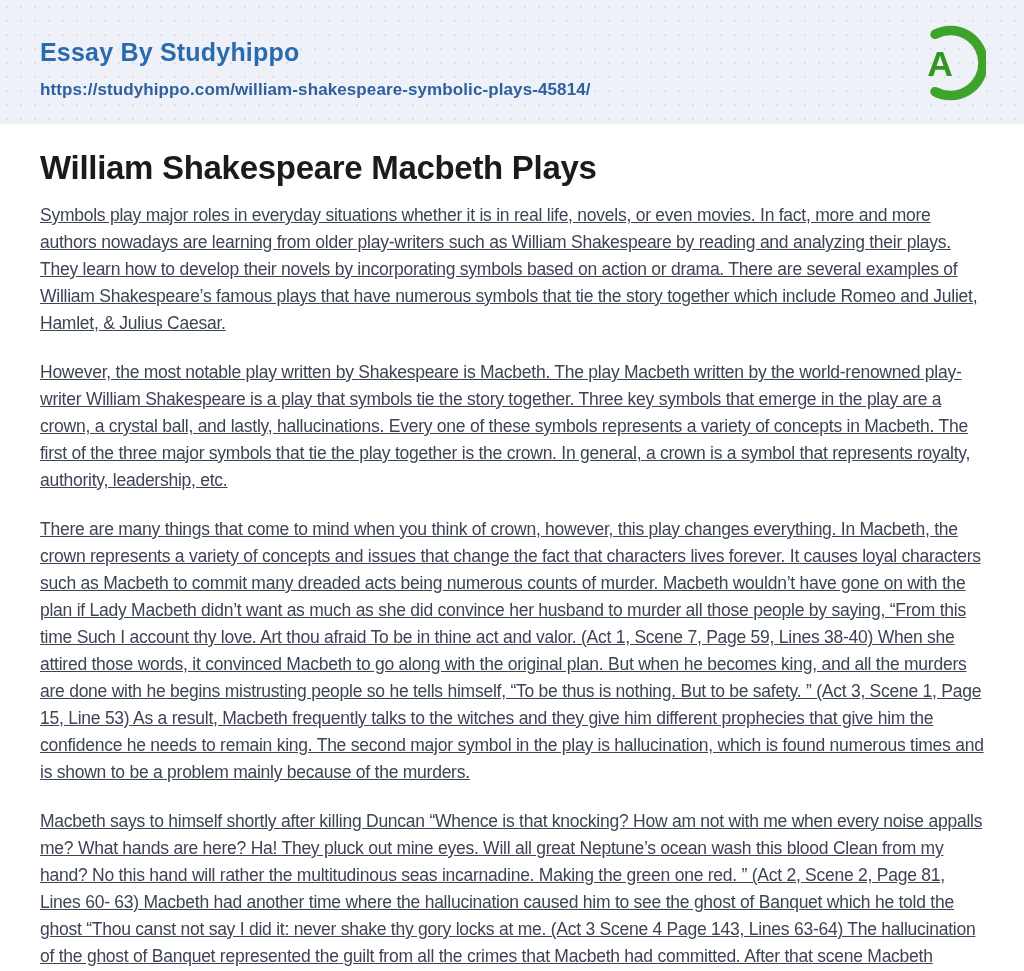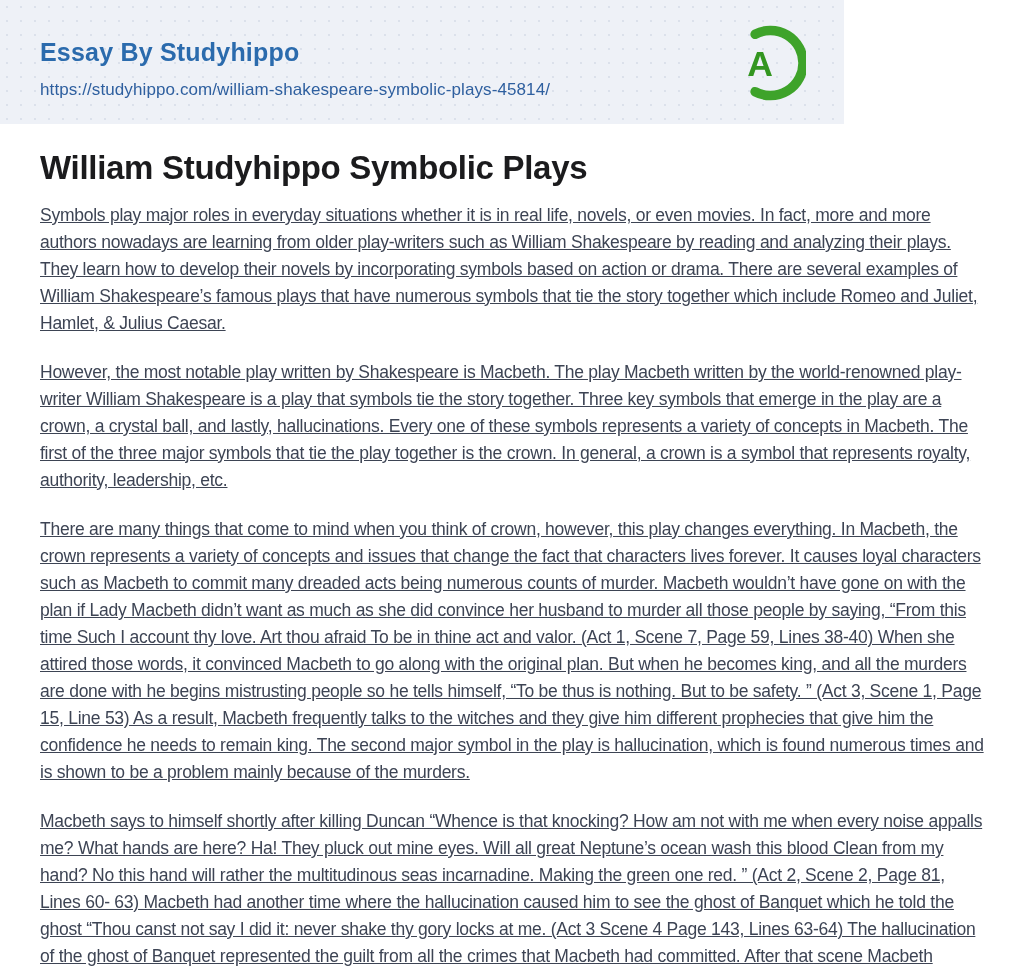--- a/index.html
+++ b/index.html
@@ -7,40 +7,40 @@
   body {
     width: 1024px;
     min-height: 971px;
     font-family: "Liberation Sans", sans-serif;
     position: relative;
   }
 
   
   .page-header {
     position: relative;
-    width: 844px;
+    width: 1024px;
     height: 124px;
     background-color: #eef1f7;
     background-image: radial-gradient(circle, rgba(170,182,205,0.28) 1px, transparent 1.2px);
     background-size: 14px 14px;
     padding: 38px 40px 0 40px;
   }
   .header-title {
     color: #2b6bad;
     font-size: 25px;
     font-weight: 700;
     letter-spacing: 0.2px;
     line-height: 1.15;
   }
   .header-url {
     display: inline-block;
     margin-top: 13px;
     color: #2e5f9f;
     font-size: 17px;
-    font-weight: 400;
+    font-weight: 700;
     text-decoration: none;
     letter-spacing: 0.1px;
     text-align: center;
   }
   .logo {
     position: absolute;
     top: 17px;
     right: 38px;
     width: 74px;
     height: 92px;
@@ -77,21 +77,21 @@
 
   <div class="logo">
     <svg viewBox="0 0 100 120">
       <path d="M 31.3 21.2 A 44 44 0 1 1 31.3 98.8" fill="none" stroke="#3ea32a" stroke-width="13" stroke-linecap="round"></path>
       <text x="38" y="77" text-anchor="middle" font-family="Liberation Sans, sans-serif" font-size="48" font-weight="700" fill="#339620">A</text>
     </svg>
   </div>
 </header>
 
 <main class="article">
-  <h1 class="article-title">William Studyhippo Symbolic Plays</h1>
+  <h1 class="article-title">William Shakespeare Macbeth Plays</h1>
 
   <p>Symbols play major roles in everyday situations whether it is in real life, novels, or even movies. In fact, more and more authors nowadays are learning from older play-writers such as William Shakespeare by reading and analyzing their plays. They learn how to develop their novels by incorporating symbols based on action or drama. There are several examples of William Shakespeare’s famous plays that have numerous symbols that tie the story together which include Romeo and Juliet, Hamlet, &amp; Julius Caesar.</p>
 
   <p>However, the most notable play written by Shakespeare is Macbeth. The play Macbeth written by the world-renowned play-writer William Shakespeare is a play that symbols tie the story together. Three key symbols that emerge in the play are a crown, a crystal ball, and lastly, hallucinations. Every one of these symbols represents a variety of concepts in Macbeth. The first of the three major symbols that tie the play together is the crown. In general, a crown is a symbol that represents royalty, authority, leadership, etc.</p>
 
   <p>There are many things that come to mind when you think of crown, however, this play changes everything. In Macbeth, the crown represents a variety of concepts and issues that change the fact that characters lives forever. It causes loyal characters such as Macbeth to commit many dreaded acts being numerous counts of murder. Macbeth wouldn’t have gone on with the plan if Lady Macbeth didn’t want as much as she did convince her husband to murder all those people by saying, “From this time Such I account thy love. Art thou afraid To be in thine act and valor. (Act 1, Scene 7, Page 59, Lines 38-40) When she attired those words, it convinced Macbeth to go along with the original plan. But when he becomes king, and all the murders are done with he begins mistrusting people so he tells himself, “To be thus is nothing. But to be safety. ” (Act 3, Scene 1, Page 15, Line 53) As a result, Macbeth frequently talks to the witches and they give him different prophecies that give him the confidence he needs to remain king. The second major symbol in the play is hallucination, which is found numerous times and is shown to be a problem mainly because of the murders.</p>
 
   <p>Macbeth says to himself shortly after killing Duncan “Whence is that knocking? How am not with me when every noise appalls me? What hands are here? Ha! They pluck out mine eyes. Will all great Neptune’s ocean wash this blood Clean from my hand? No this hand will rather the multitudinous seas incarnadine. Making the green one red. ” (Act 2, Scene 2, Page 81, Lines 60- 63) Macbeth had another time where the hallucination caused him to see the ghost of Banquet which he told the ghost “Thou canst not say I did it: never shake thy gory locks at me. (Act 3 Scene 4 Page 143, Lines 63-64) The hallucination of the ghost of Banquet represented the guilt from all the crimes that Macbeth had committed. After that scene Macbeth gradually becomes even</p>
 </main>
 

